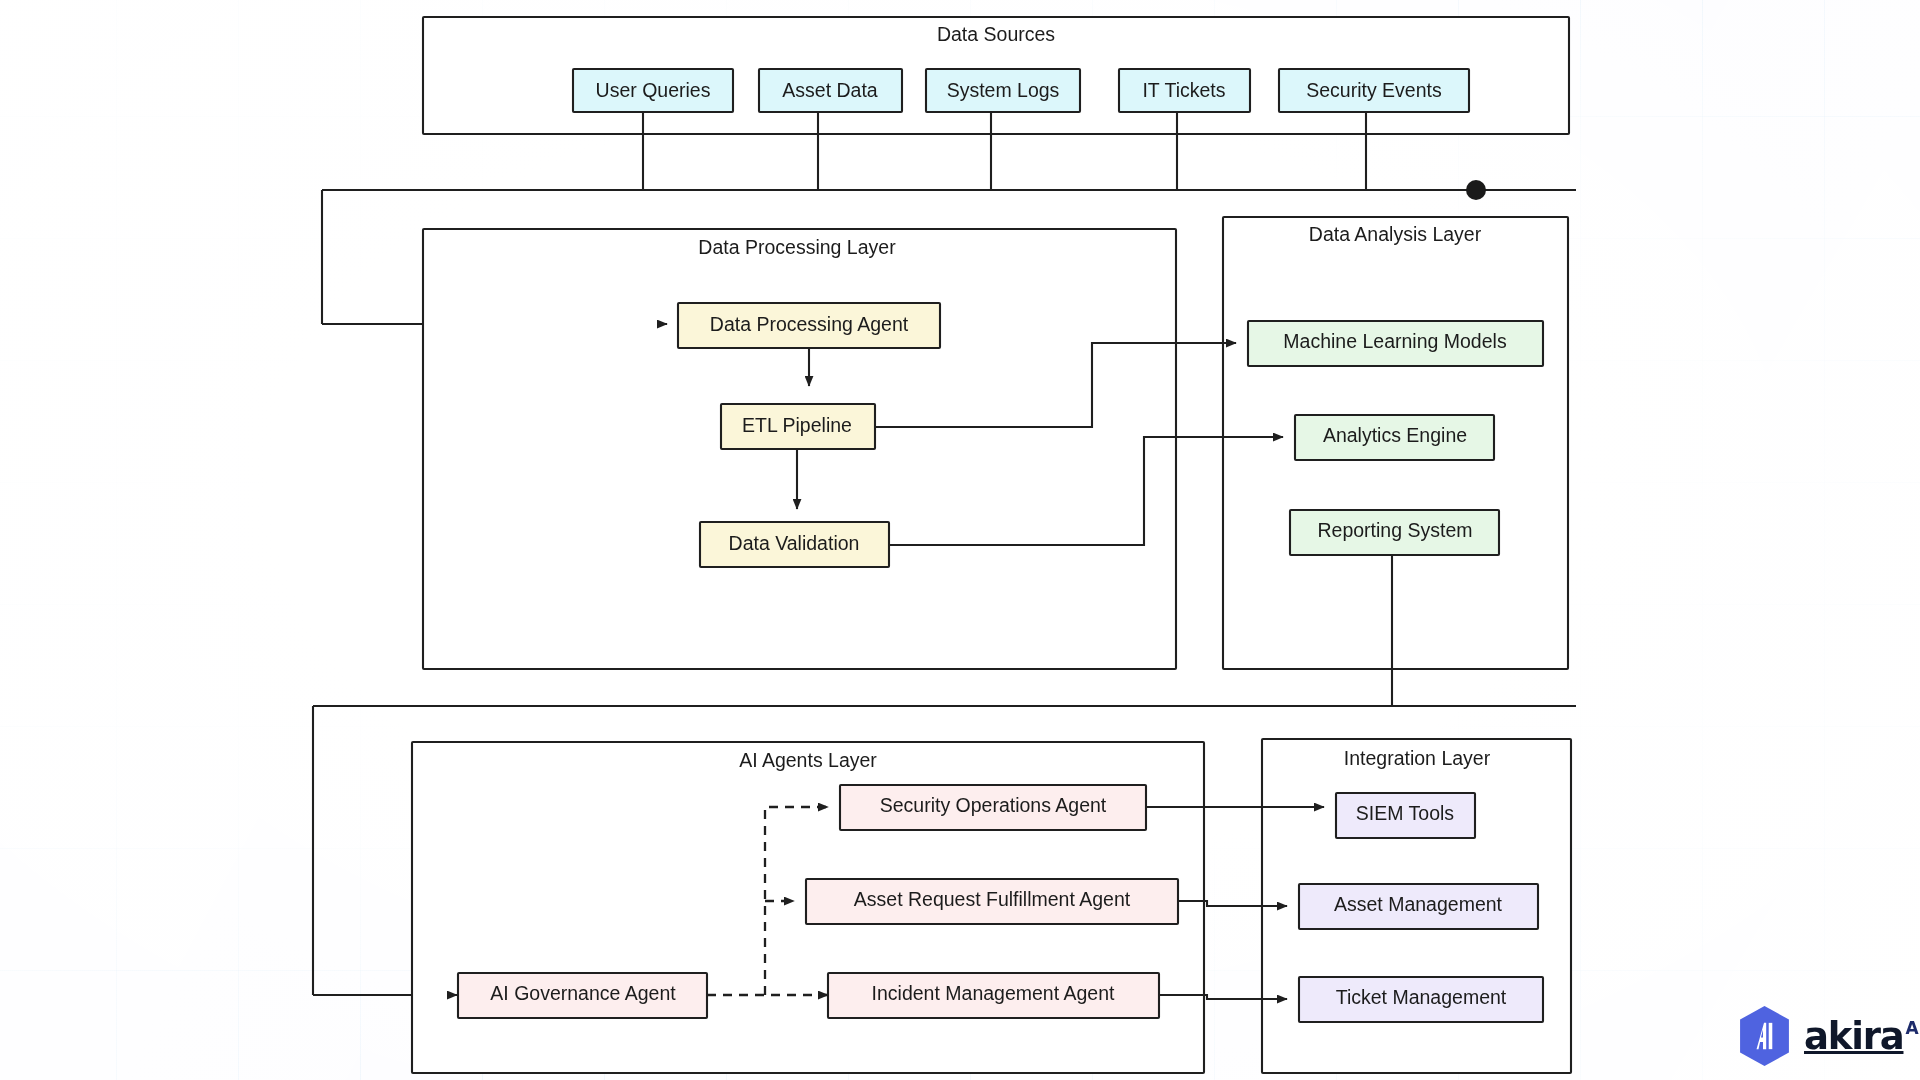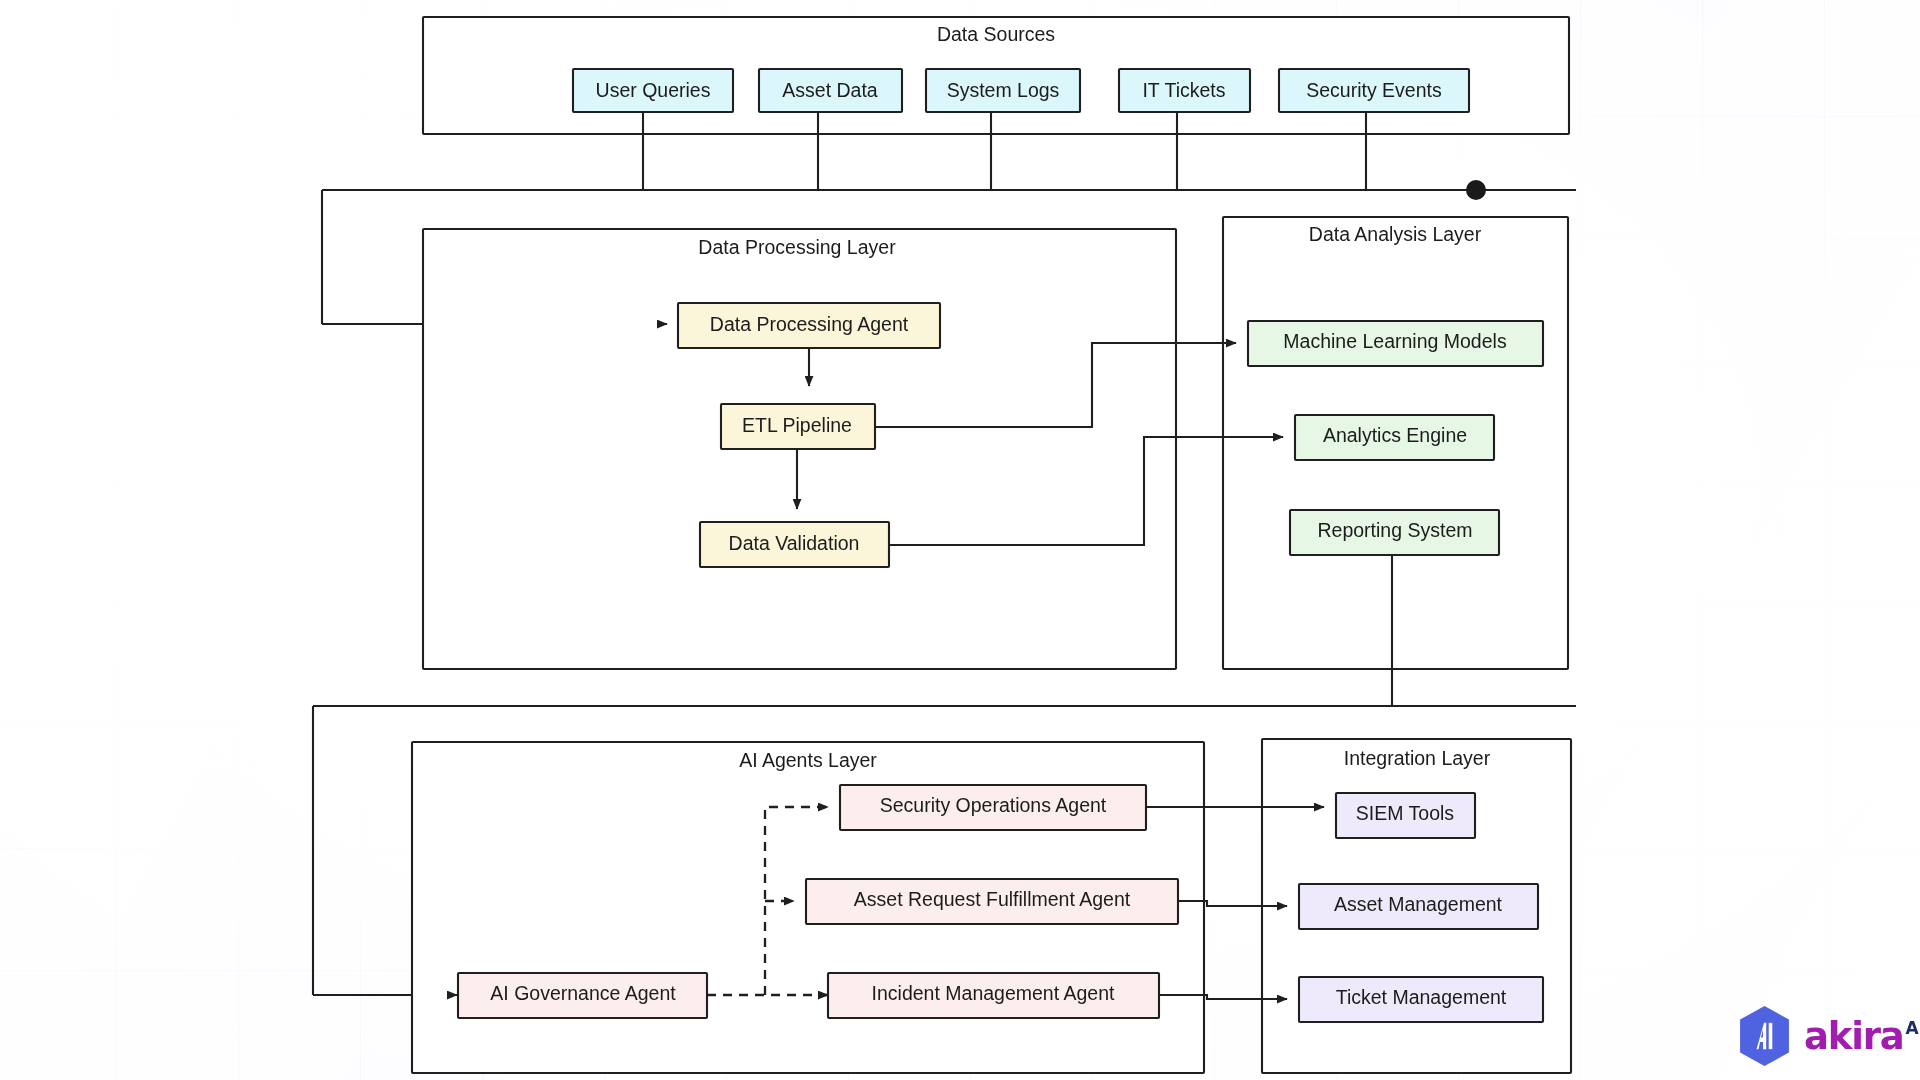--- a/index.html
+++ b/index.html
@@ -36,21 +36,21 @@
   .edge-dashed{fill:none;stroke:#1f1f1f;stroke-width:2.3;stroke-dasharray:9 7;}
   .dot{fill:#1a1a1a;}
   .lbl{font-family:"Liberation Sans",sans-serif;font-size:19.5px;fill:#1c1c1c;
        text-anchor:middle;dominant-baseline:middle;}
   .ctr-title{font-family:"Liberation Sans",sans-serif;font-size:19.5px;fill:#1c1c1c;
        text-anchor:middle;dominant-baseline:middle;}
   #brand{position:absolute;left:1736px;top:1005px;display:flex;align-items:center;gap:11px;}
   #brand .mark{width:57px;height:62px;}
   #brand .wordmark{display:flex;align-items:flex-start;}
   #brand .word{font-family:"DejaVu Sans",sans-serif;font-size:37px;font-weight:700;
-     color:#a21caf;letter-spacing:-1.2px;line-height:1;}
+     color:#0f172a;letter-spacing:-1.2px;line-height:1;text-decoration:underline;}
   #brand .sup{font-family:"DejaVu Sans",sans-serif;font-size:17px;font-weight:700;
      color:#1d2b6b;line-height:1;margin-top:2px;margin-left:2px;}
 </style>
 </head>
 <body>
 
 <div id="bg-grid"></div>
 <div id="bg-wash"></div>
 
 <svg id="diagram" viewBox="0 0 1920 1080" width="1920" height="1080">

